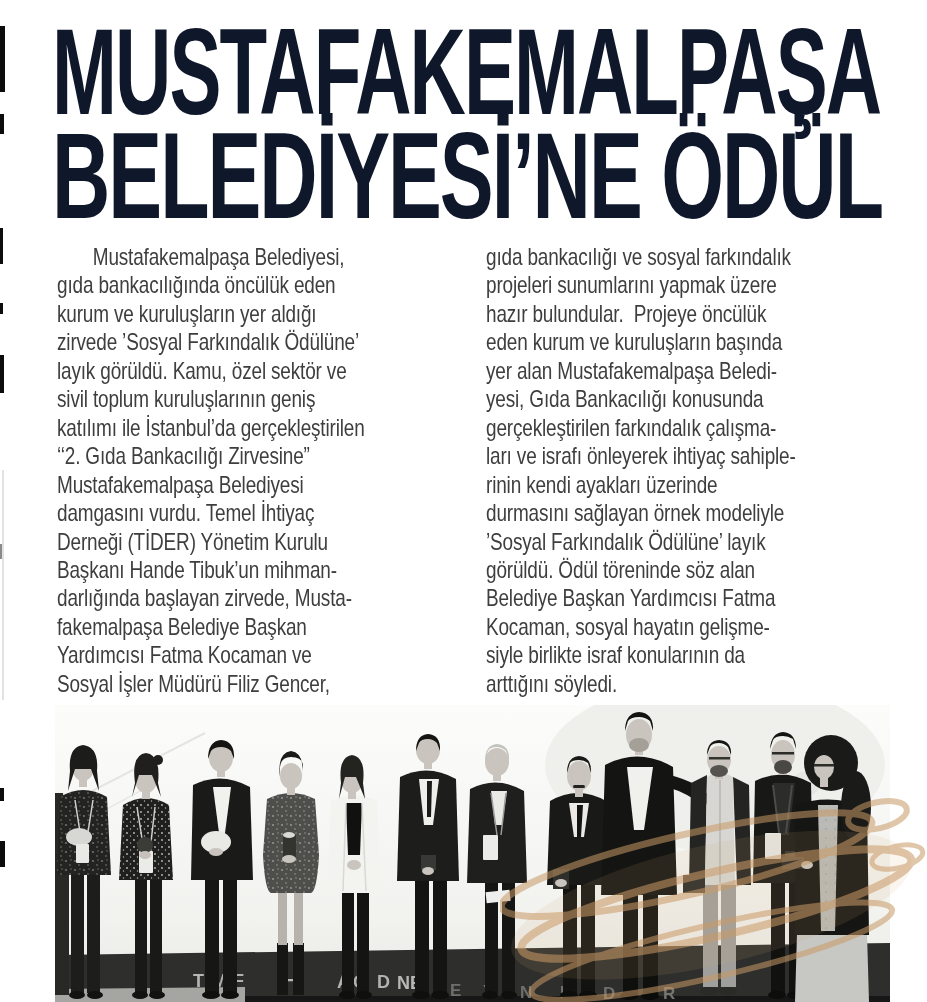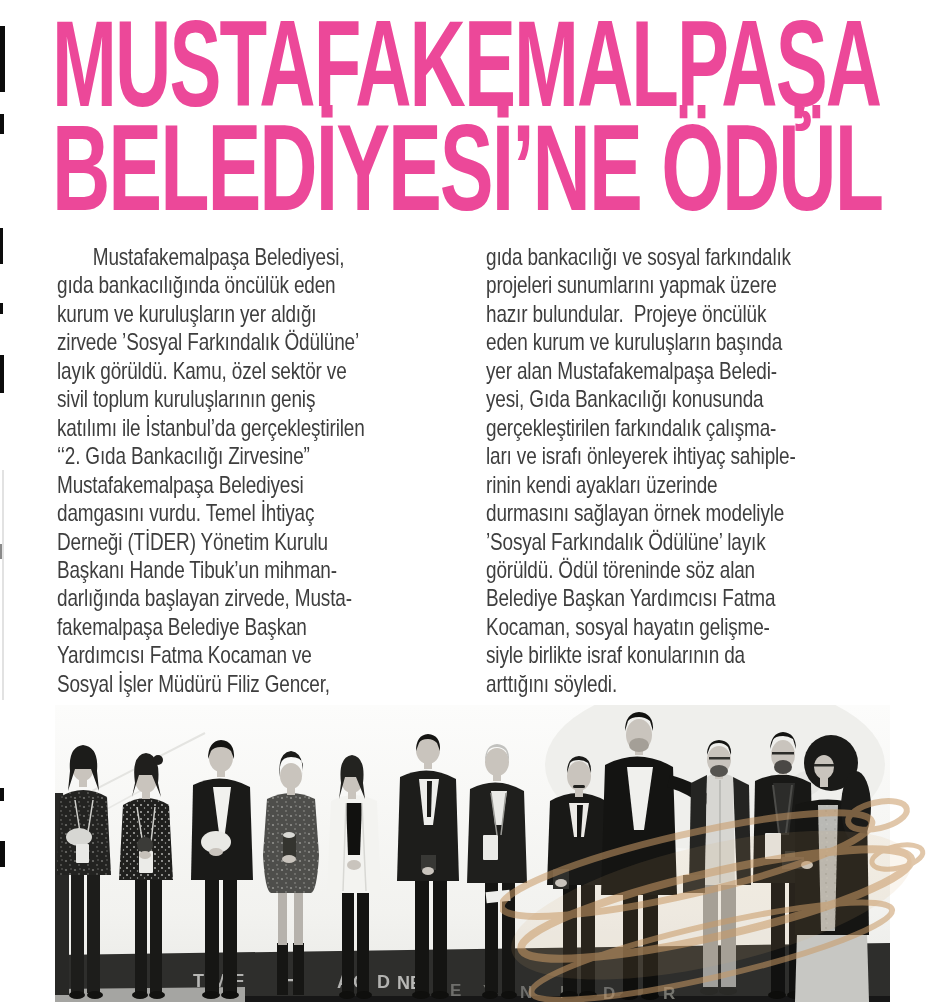--- a/index.html
+++ b/index.html
@@ -1,20 +1,20 @@
 <!DOCTYPE html>
 <html><head>
 <meta charset="utf-8">
 <style>
   html,body{margin:0;padding:0;background:#ffffff;}
   .page{position:relative;width:927px;height:1002px;background:#ffffff;overflow:hidden;
         font-family:"Liberation Sans",sans-serif;}
 
   
-  .headline{position:absolute;left:52px;top:12px;width:830px;color:#ec4899;}
+  .headline{position:absolute;left:52px;top:20px;width:830px;color:#0f172a;}
   .h-line{height:104px;line-height:104px;font-size:123px;font-weight:bold;
           letter-spacing:-3px;white-space:pre;}
   .fit{display:inline-block;transform-origin:0 50%;white-space:pre;}
 
   
   .col{position:absolute;top:243px;width:520px;font-size:24px;line-height:28.45px;
        color:#3e3e3e;white-space:pre;transform:scaleX(0.79);transform-origin:0 0;
        letter-spacing:-0.2px;}
   .col-left{left:57px;}
   .col-right{left:486px;}

